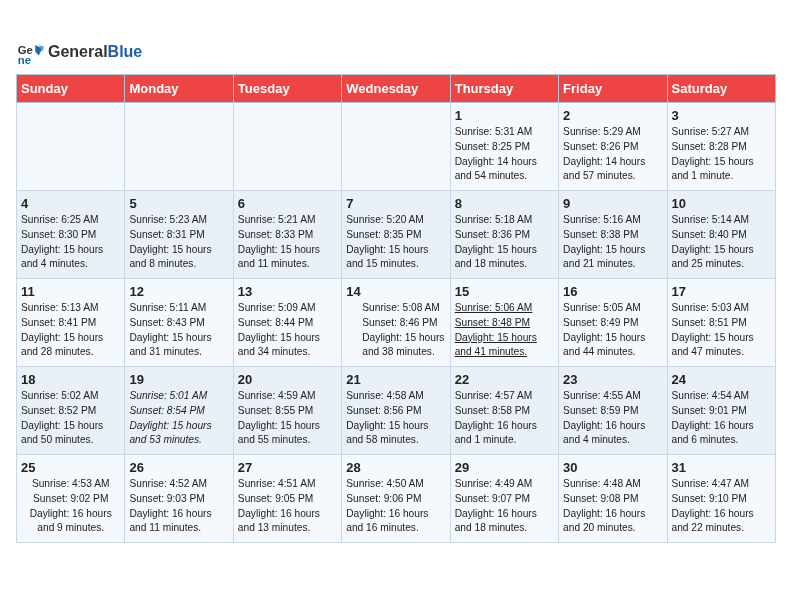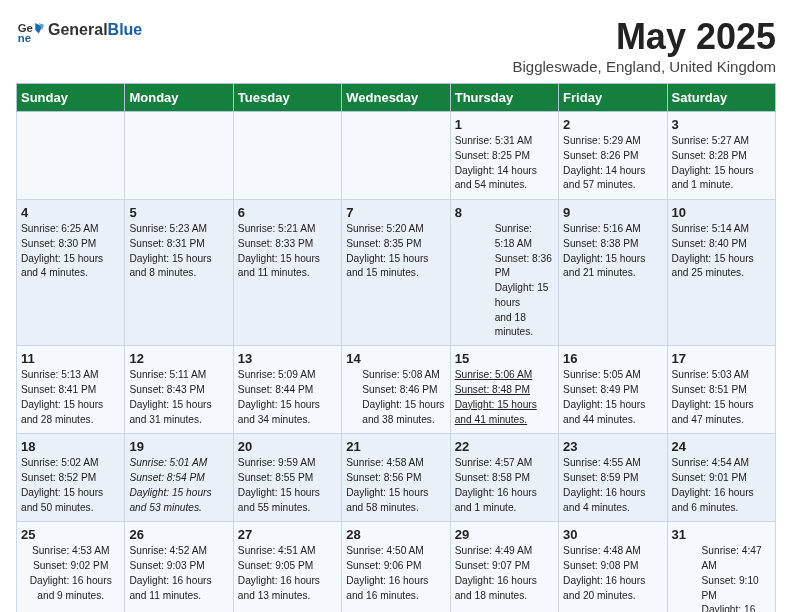--- a/index.html
+++ b/index.html
@@ -8,20 +8,21 @@
       background: #fff;
       width: 792px;
       min-height: 612px;
       padding: 16px;
     }
     .header {
       display: flex;
       align-items: flex-start;
       justify-content: space-between;
       margin-bottom: 8px;
+      margin-top: 22px;
     }
     .logo {
       display: flex;
       align-items: center;
       gap: 4px;
     }
     .logo-icon {
       width: 28px;
       height: 28px;
     }
@@ -36,21 +37,21 @@
     .location {
       font-size: 15px;
       color: #444;
     }
     table {
       width: 100%;
       border-collapse: collapse;
       table-layout: fixed;
     }
     thead tr {
-      background-color: #15803d;
+      background-color: #ef4444;
     }
     thead th {
       color: #fff;
       font-size: 13px;
       font-weight: bold;
       padding: 6px 4px;
       text-align: left;
       border: 1px solid #b0c4d8;
     }
     tbody td {
@@ -92,24 +93,20 @@
     <svg class="logo-icon" viewBox="0 0 32 32">
       <text x="2" y="18" font-size="13" font-weight="bold" fill="#333">Ge</text>
       <text x="2" y="30" font-size="13" font-weight="bold" fill="#1a5fa8">ne</text>
       <polygon points="22,8 30,12 26,20 22,16" fill="#1a6db5"></polygon>
       <polygon points="26,8 32,10 30,16" fill="#5ba0d0"></polygon>
     </svg>
     <div>
       <span style="font-size:16px;font-weight:bold;color:#333;">General</span><span style="font-size:16px;font-weight:bold;color:#1a5fa8;">Blue</span>
     </div>
   </div>
-  <div class="title-block">
-    <div class="month-title">May 2025</div>
-    <div class="location">Biggleswade, England, United Kingdom</div>
-  </div>
 </div>
 
 <table>
   <thead>
     <tr>
     <th>Sunday</th>
         <th>Monday</th>
         <th>Tuesday</th>
         <th>Wednesday</th>
         <th>Thursday</th>
@@ -169,21 +166,21 @@
         </td>
         <td>
           <span class="day-num">7</span>
           <div class="cell-content" style="white-space: pre-line;">Sunrise: 5:20 AM
 Sunset: 8:35 PM
 Daylight: 15 hours
 and 15 minutes.</div>
         </td>
         <td>
           <span class="day-num">8</span>
-          <div class="cell-content" style="white-space: pre-line; margin-left: 40px;">Sunrise: 5:18 AM
+          <div class="cell-content" style="white-space: pre-line;">Sunrise: 5:18 AM
 Sunset: 8:36 PM
 Daylight: 15 hours
 and 18 minutes.</div>
         </td>
         <td>
           <span class="day-num">9</span>
           <div class="cell-content" style="white-space: pre-line;">Sunrise: 5:16 AM
 Sunset: 8:38 PM
 Daylight: 15 hours
 and 21 minutes.</div>
@@ -257,21 +254,21 @@
         </td>
         <td>
           <span class="day-num">19</span>
           <div class="cell-content" style="white-space: pre-line; font-style: italic;">Sunrise: 5:01 AM
 Sunset: 8:54 PM
 Daylight: 15 hours
 and 53 minutes.</div>
         </td>
         <td>
           <span class="day-num">20</span>
-          <div class="cell-content" style="white-space: pre-line;">Sunrise: 9:59 AM
+          <div class="cell-content" style="white-space: pre-line;">Sunrise: 4:59 AM
 Sunset: 8:55 PM
 Daylight: 15 hours
 and 55 minutes.</div>
         </td>
         <td>
           <span class="day-num">21</span>
           <div class="cell-content" style="white-space: pre-line;">Sunrise: 4:58 AM
 Sunset: 8:56 PM
 Daylight: 15 hours
 and 58 minutes.</div>
@@ -336,20 +333,20 @@
         </td>
         <td>
           <span class="day-num">30</span>
           <div class="cell-content" style="white-space: pre-line;">Sunrise: 4:48 AM
 Sunset: 9:08 PM
 Daylight: 16 hours
 and 20 minutes.</div>
         </td>
         <td>
           <span class="day-num">31</span>
-          <div class="cell-content" style="white-space: pre-line; margin-left: 30px;">Sunrise: 4:47 AM
+          <div class="cell-content" style="white-space: pre-line;">Sunrise: 4:47 AM
 Sunset: 9:10 PM
 Daylight: 16 hours
 and 22 minutes.</div>
         </td>
       </tr>
     </tbody>
 </table>
 
 </body></html>

